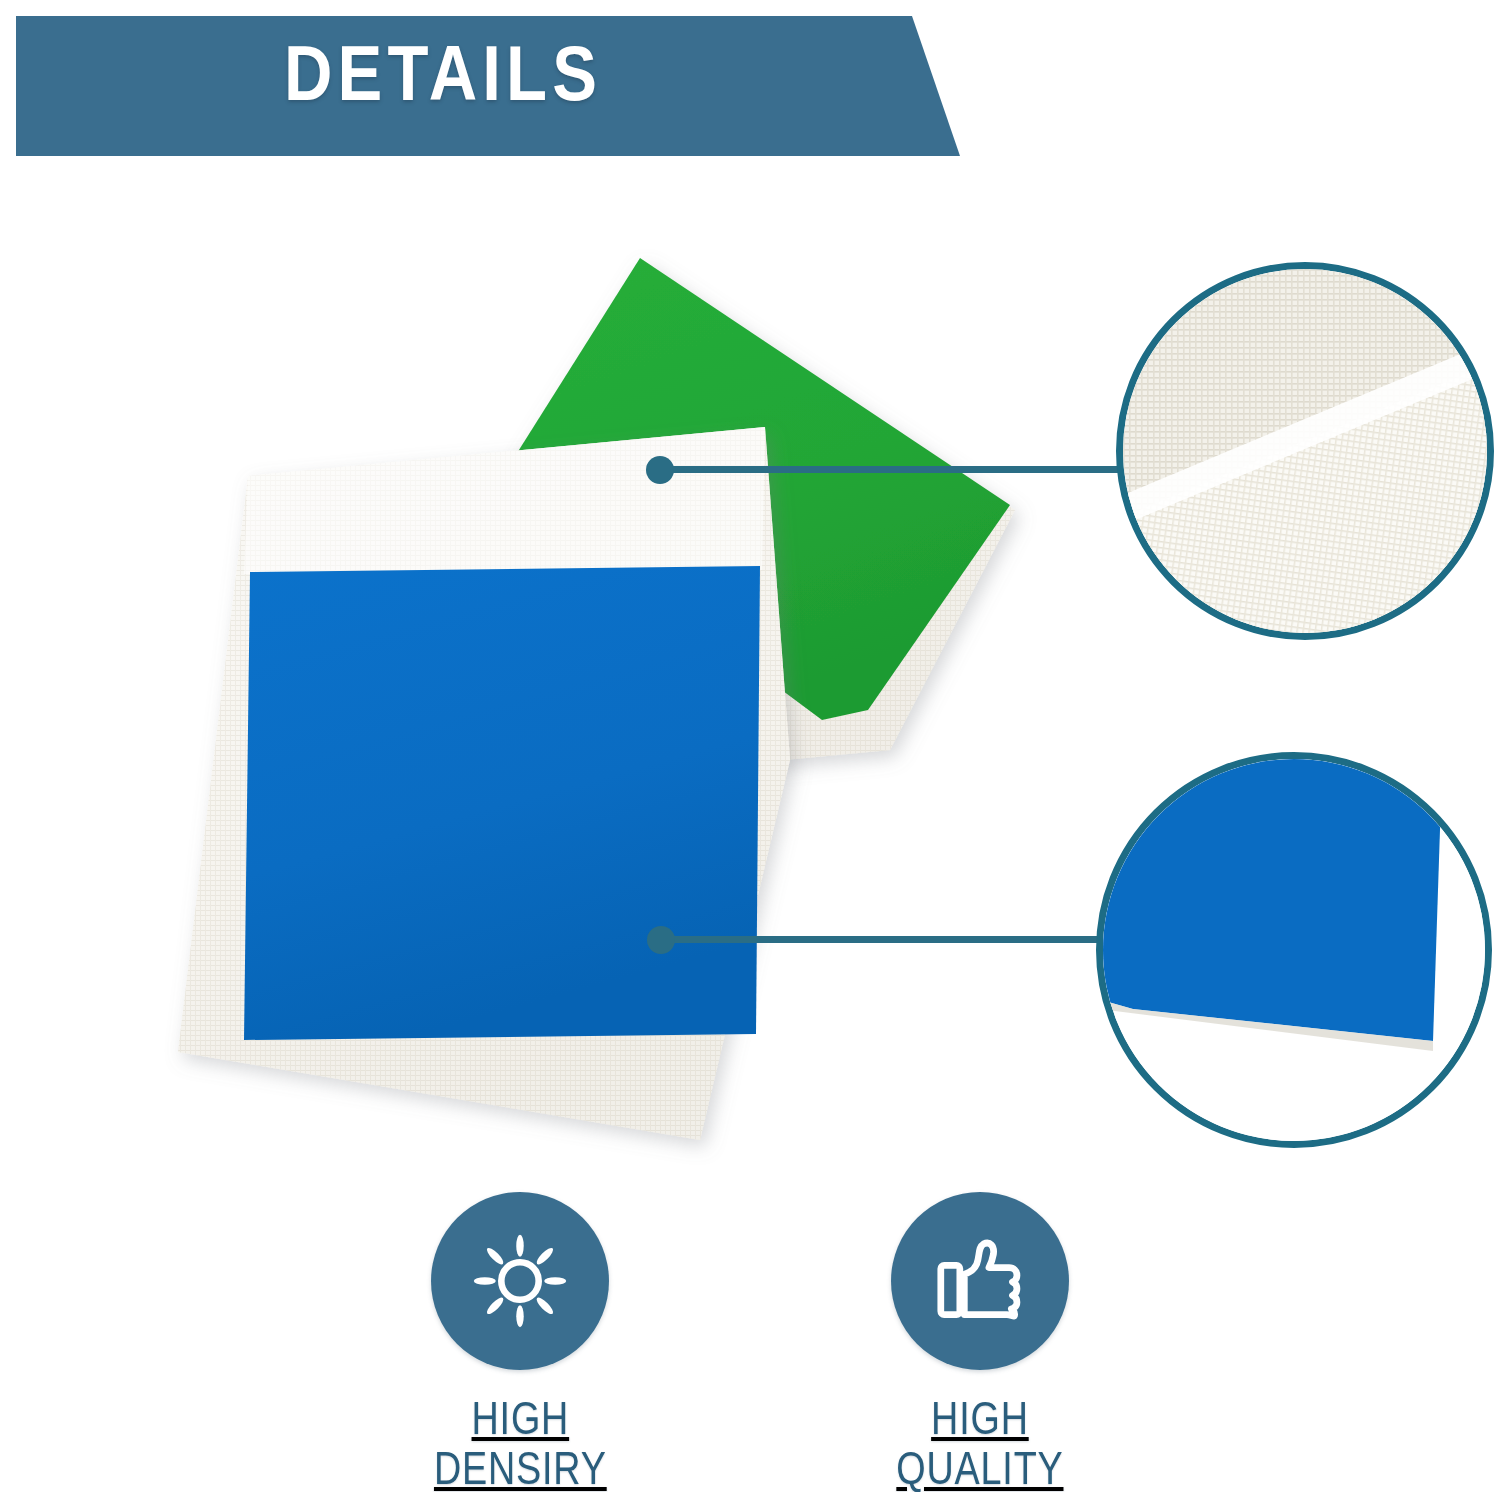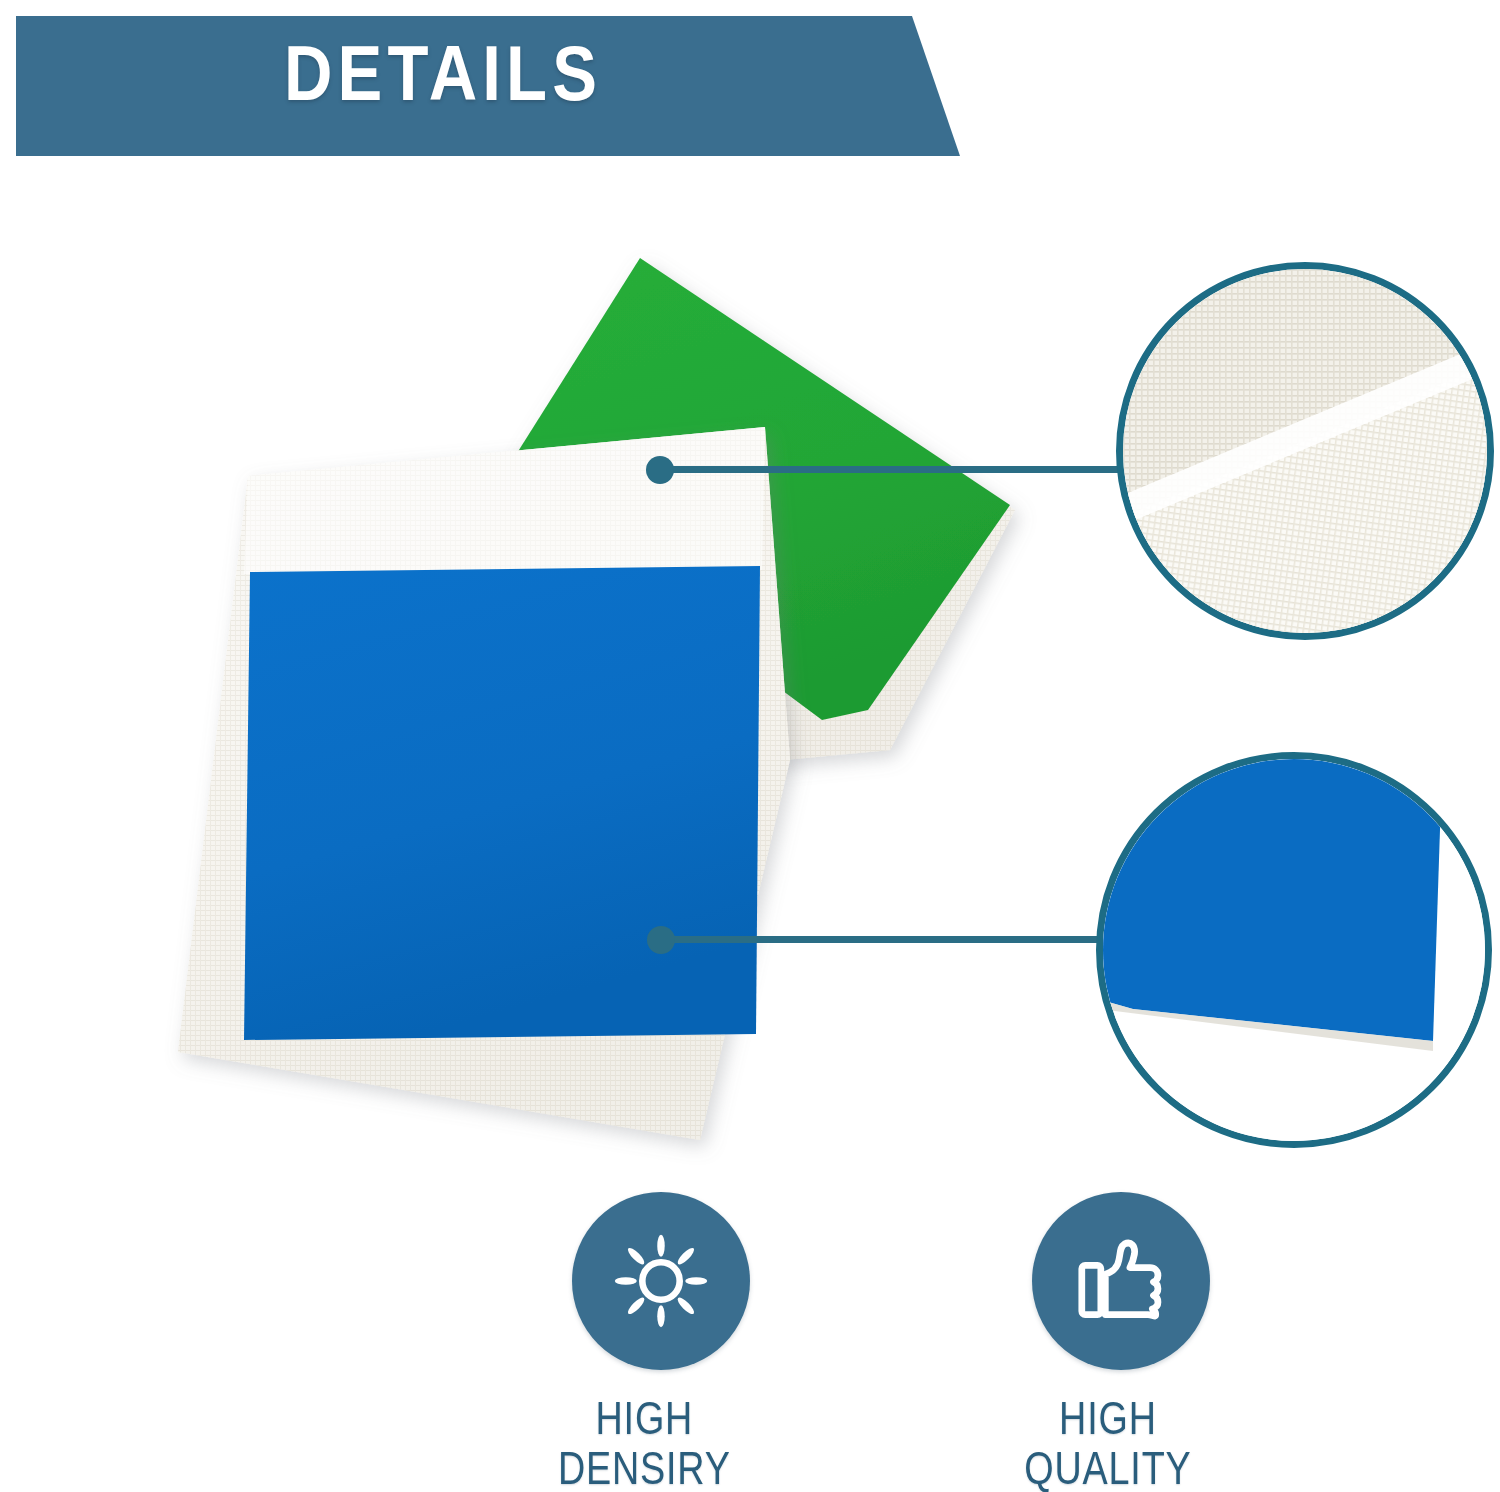--- a/index.html
+++ b/index.html
@@ -113,21 +113,22 @@
     width: 1500px;
     height: 300px;
     display: flex;
     align-items: flex-start;
     justify-content: center;
   }
   .feature {
     width: 460px;
     display: flex;
     flex-direction: column;
-    align-items: flex-end;
+    align-items: center;
+    text-decoration: underline;
   }
   .feature-icon {
     width: 178px;
     height: 178px;
     border-radius: 50%;
     background: #3a6e8f;
     display: flex;
     align-items: center;
     justify-content: center;
     box-shadow: 0 2px 4px rgba(80,100,115,0.25);

